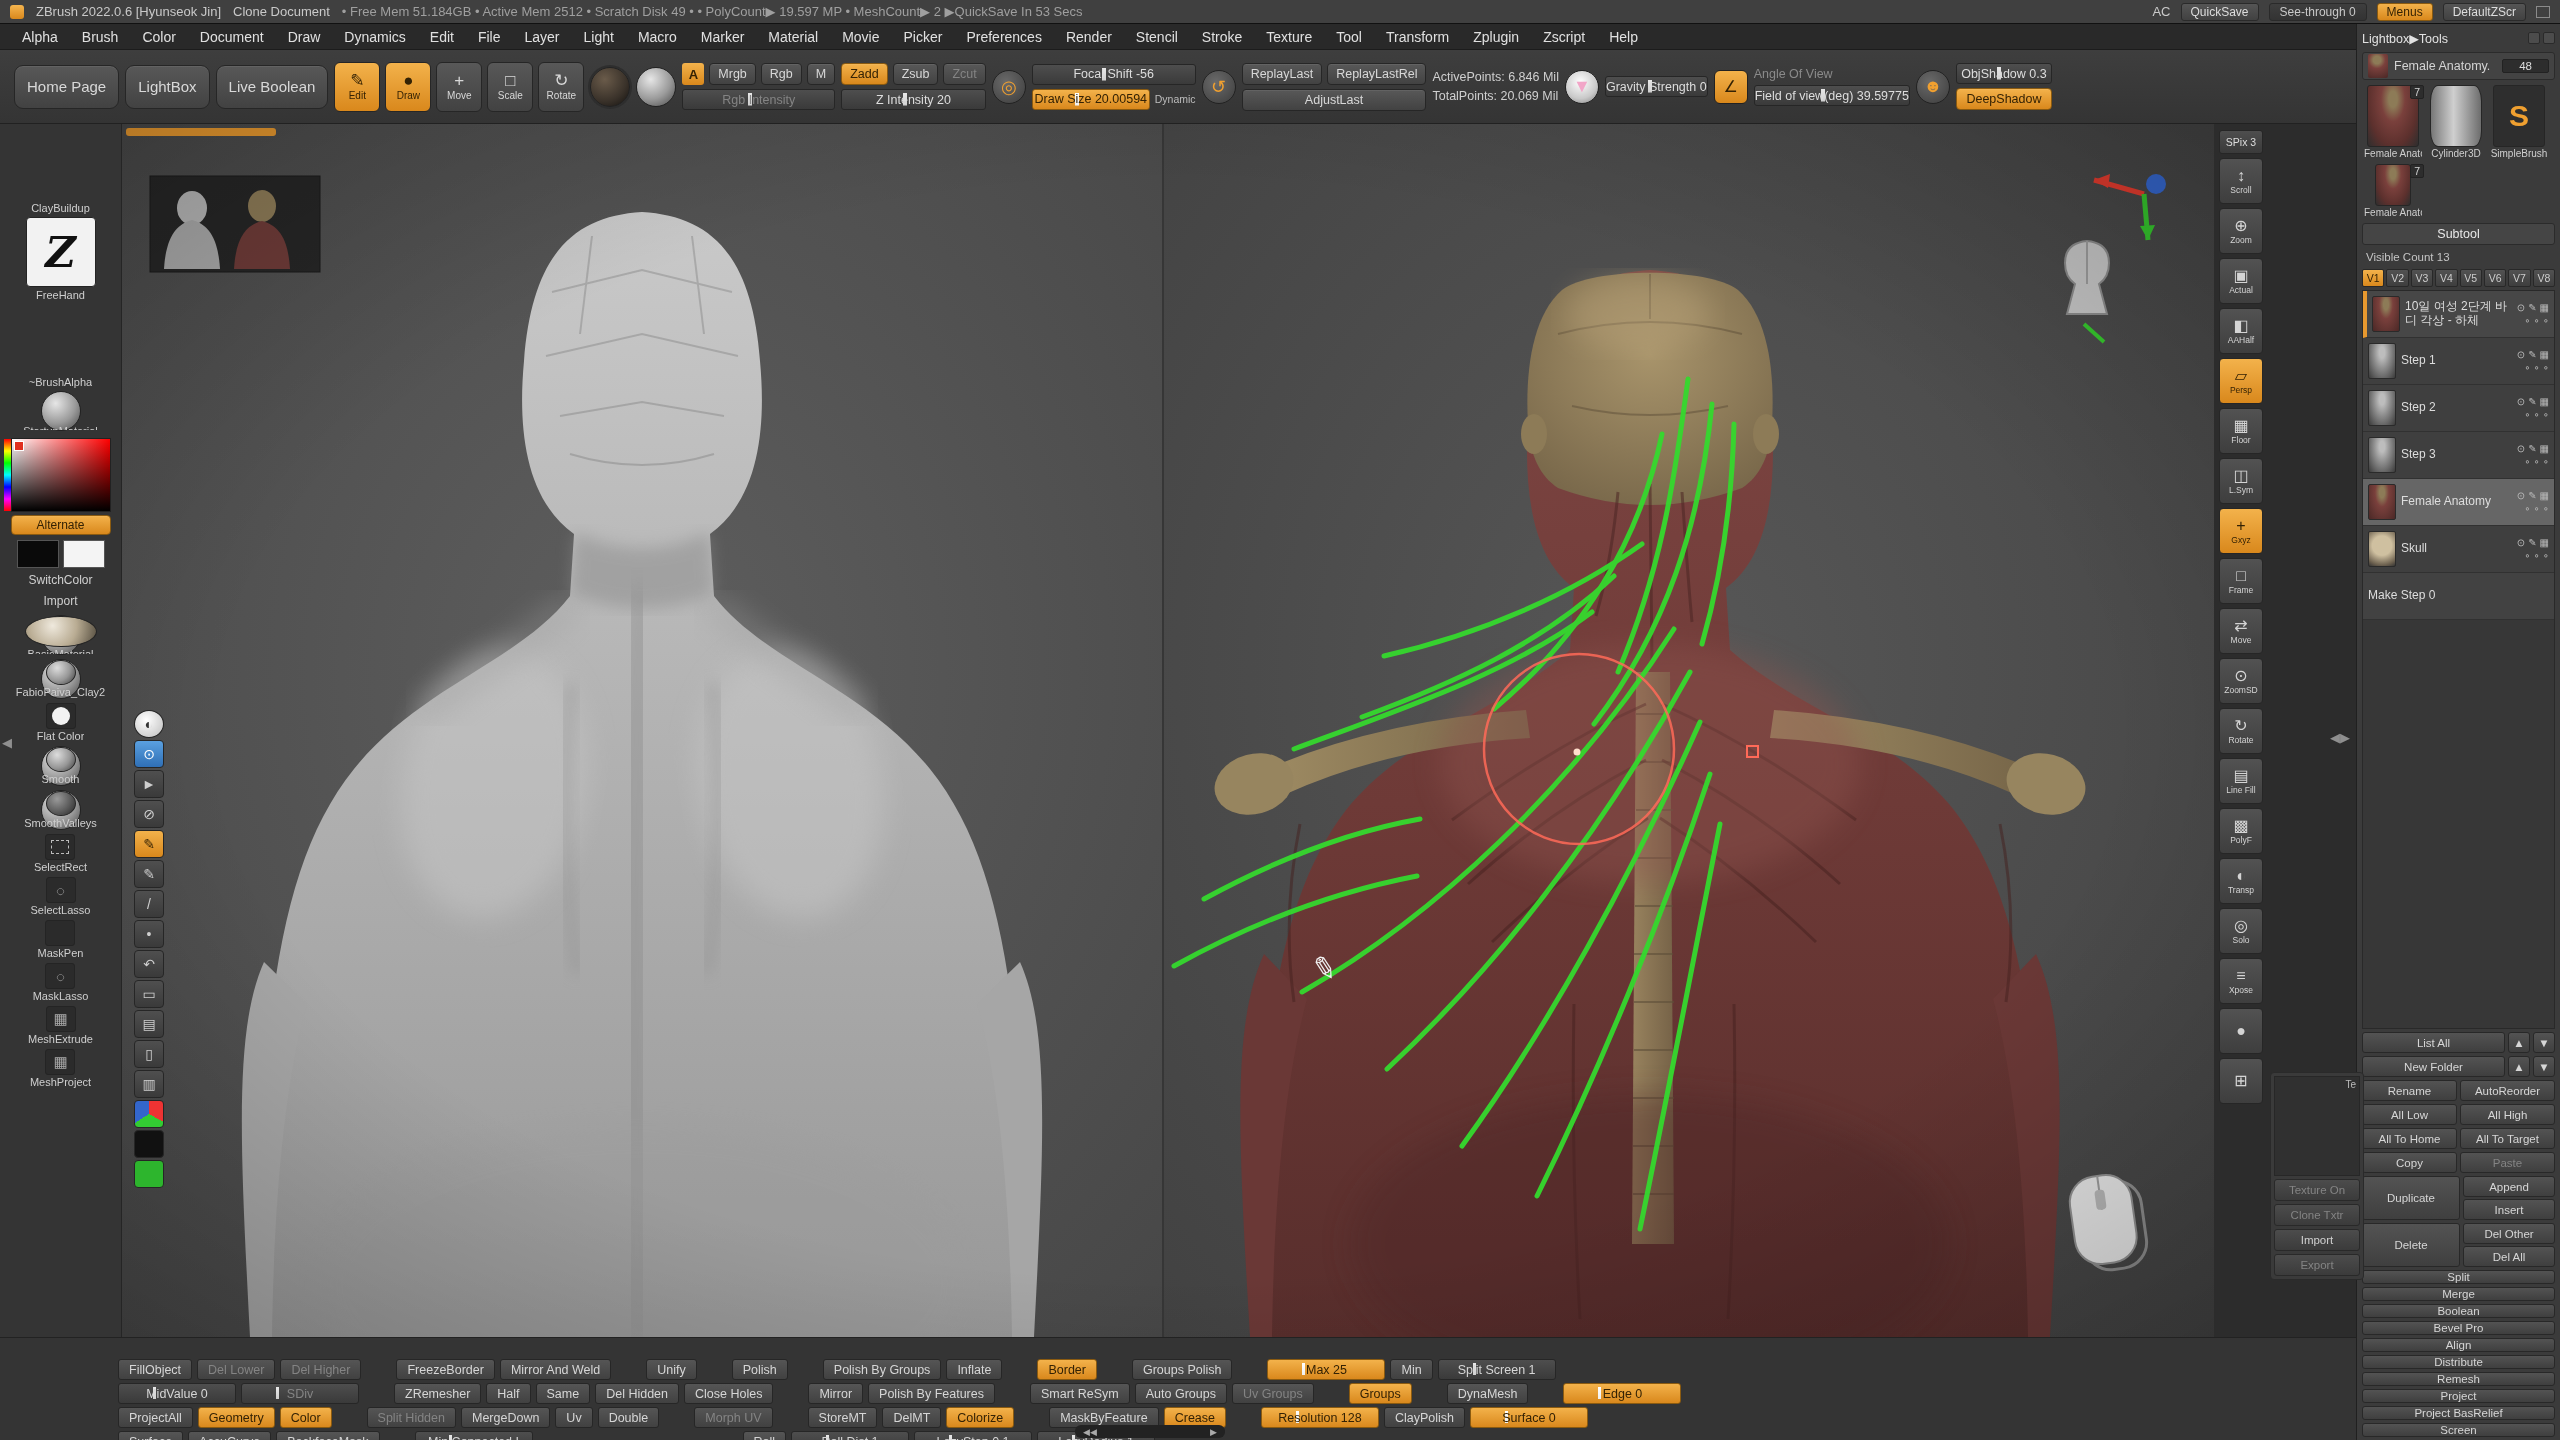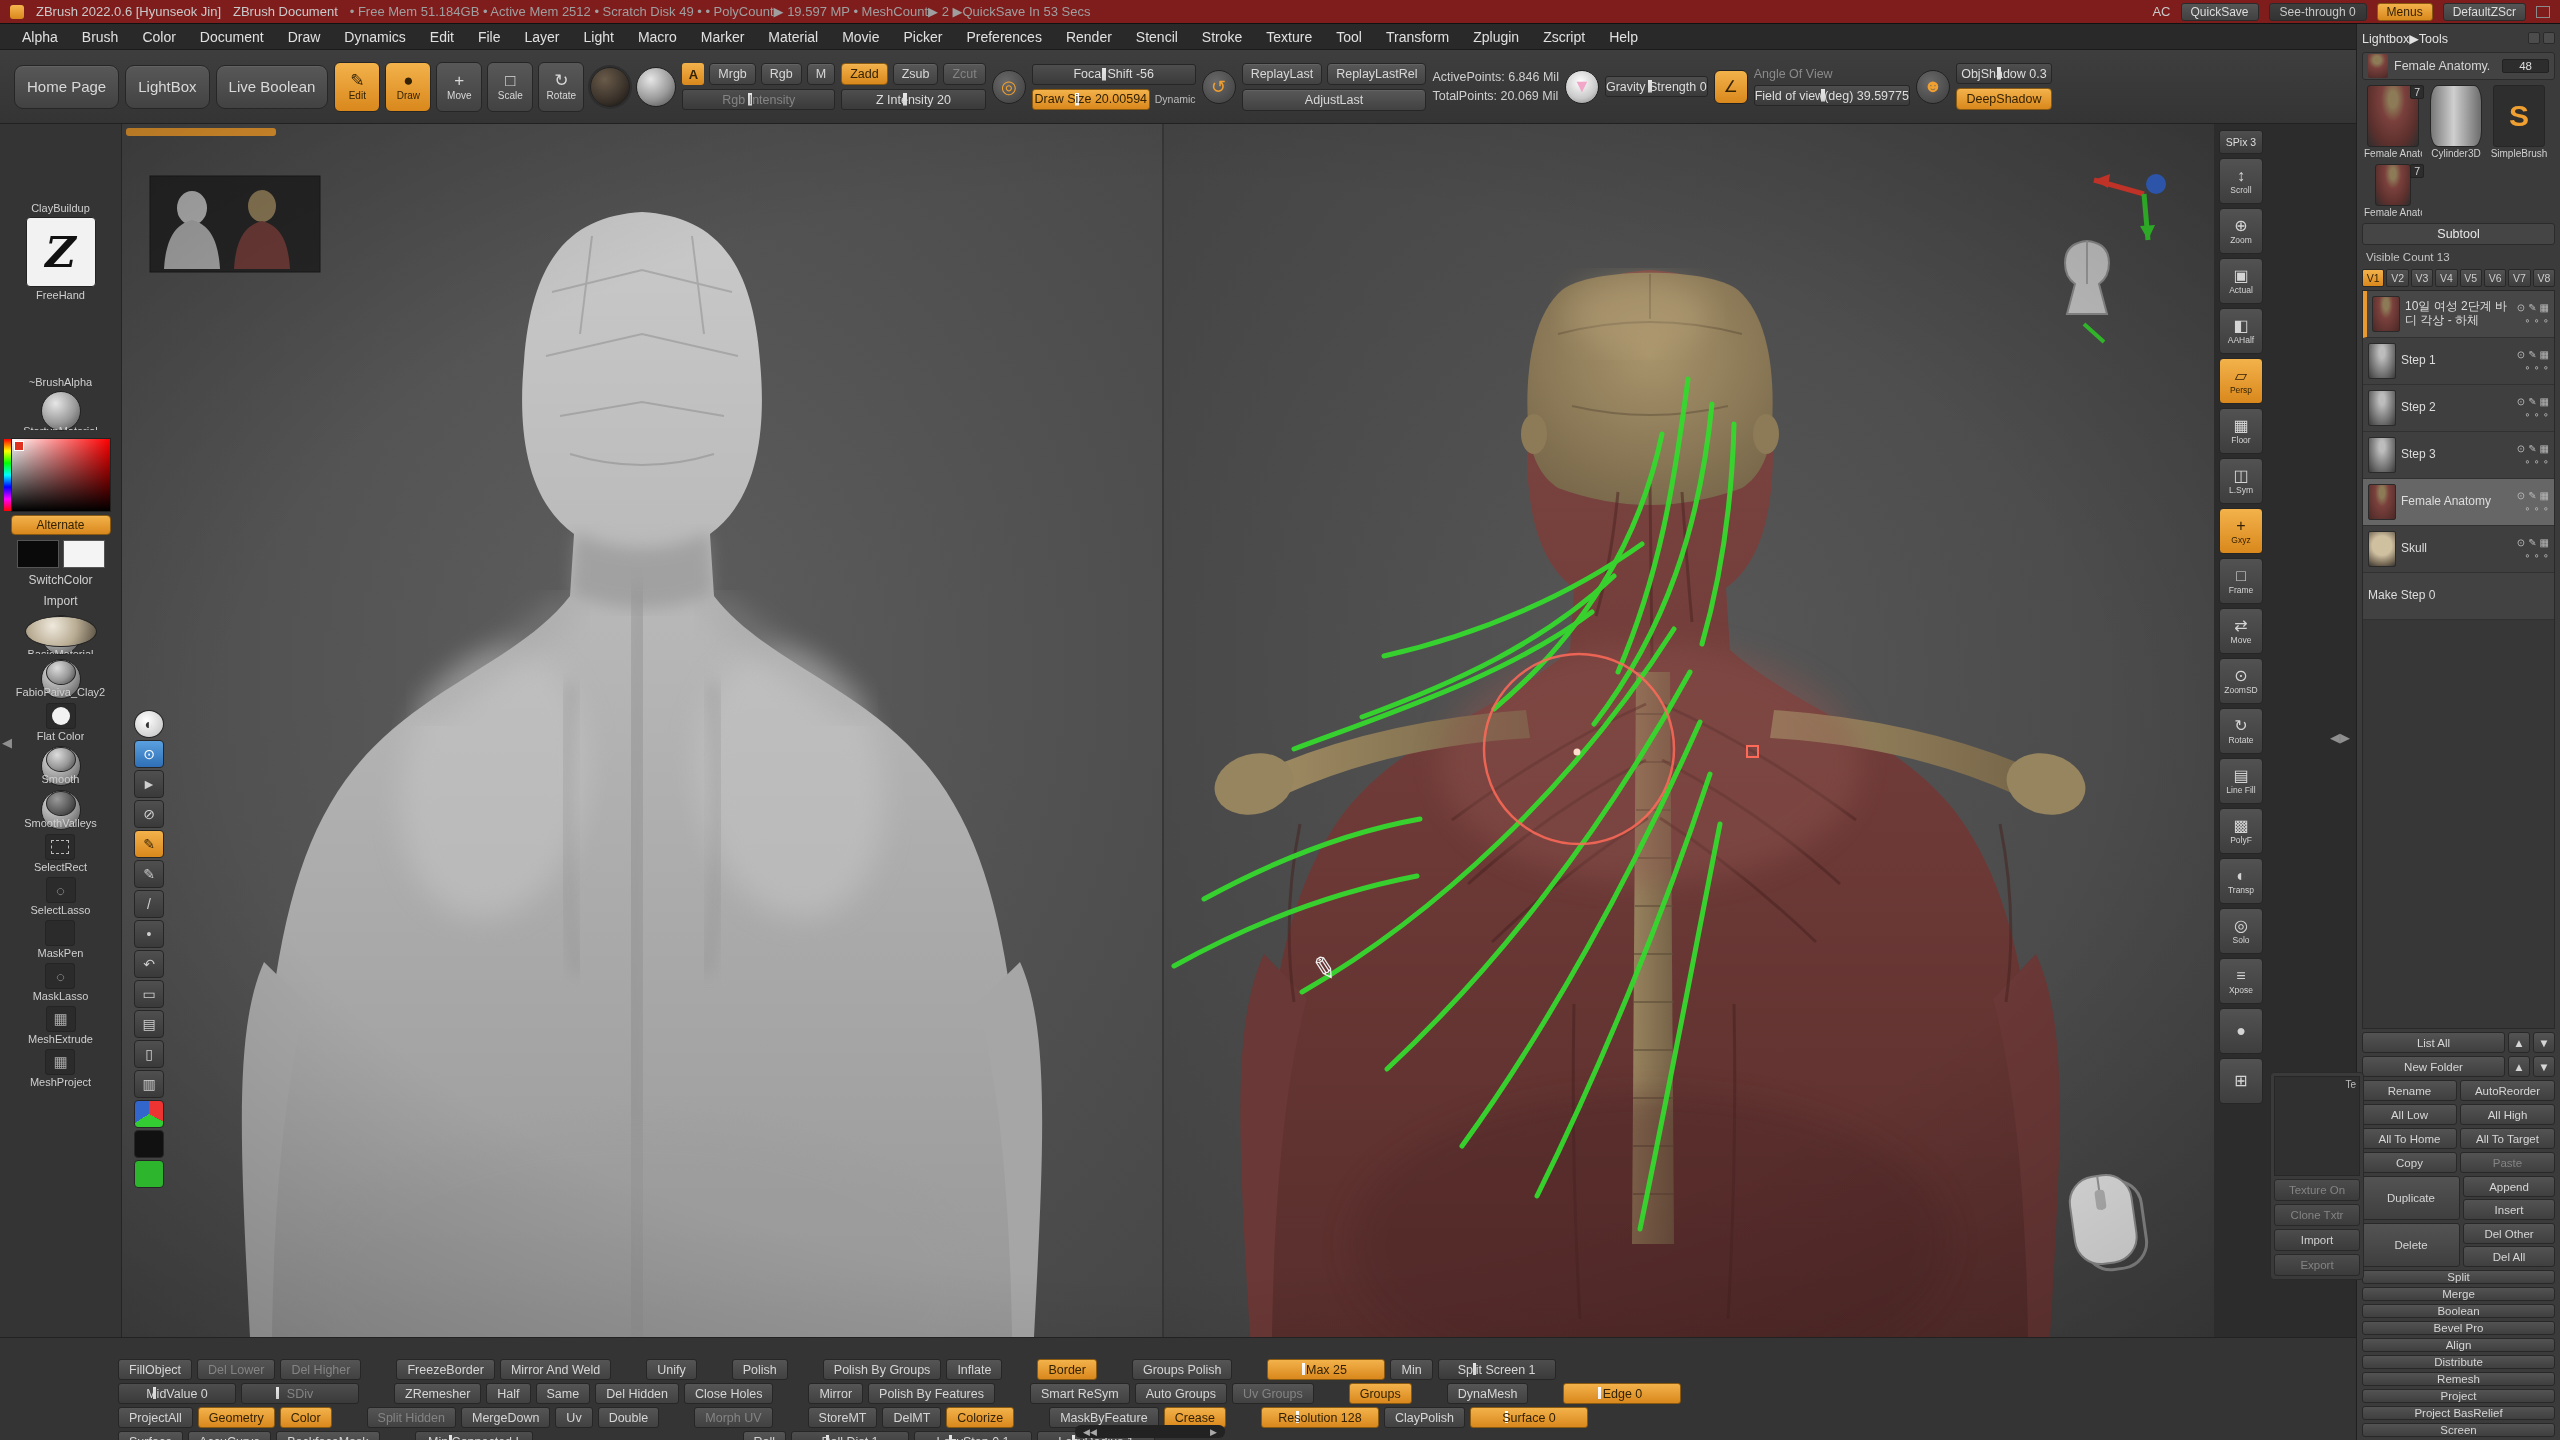--- a/index.html
+++ b/index.html
@@ -2,21 +2,21 @@
 <html><head>
 <meta charset="utf-8">
 <style>
 *{margin:0;padding:0;box-sizing:border-box;font-family:"Liberation Sans",sans-serif;user-select:none}
 html,body{background:#222;color:#d4d4d4}
 #root{position:relative;width:2560px;height:1440px;background:#2c2c2c;overflow:hidden}
 .empty{visibility:hidden!important}
 .dim{color:#848484!important}
 
 
-.titlebar{position:absolute;left:0;top:0;width:2560px;height:24px;background:#7f1d1d;display:flex;align-items:center;gap:12px;padding:0 10px;font-size:13px;color:#c9c9c9;border-bottom:1px solid #111}
+.titlebar{position:absolute;left:0;top:0;width:2560px;height:24px;background:#404040;display:flex;align-items:center;gap:12px;padding:0 10px;font-size:13px;color:#c9c9c9;border-bottom:1px solid #111}
 .logo{width:14px;height:14px;border-radius:3px;background:linear-gradient(#f5b54f,#d9881c)}
 .tb-stats{color:#9f9f9f;white-space:nowrap;overflow:hidden}
 .tb-right{margin-left:auto;display:flex;align-items:center;gap:10px}
 .tb-btn{height:18px;padding:0 9px;font-size:12px;display:flex;align-items:center;border-radius:3px;border:1px solid #2a2a2a;background:linear-gradient(#555,#414141);color:#ddd}
 .tb-btn.orange{background:linear-gradient(#f3b24b,#d9881c);color:#342204;border-color:#8a5a10}
 .tb-slider{height:18px;padding:0 10px;font-size:12px;display:flex;align-items:center;border-radius:3px;border:1px solid #2a2a2a;background:linear-gradient(#3e3e3e,#333)}
 .win-ic{width:14px;height:12px;border:1px solid #8a8a8a}
 
 
 .menubar{position:absolute;left:0;top:24px;width:2356px;height:26px;background:#292929;display:flex;align-items:center;padding-left:10px;border-bottom:1px solid #1c1c1c}
@@ -160,21 +160,21 @@
 .toggle.r{left:2330px;top:730px}
 </style>
 </head>
 <body>
 
 <div id="root">
 
   <div class="titlebar">
     <span class="logo"></span>
     <span>ZBrush 2022.0.6 [Hyunseok Jin]</span>
-    <span>ZBrush Document</span>
+    <span>Clone Document</span>
     <span class="tb-stats">• Free Mem 51.184GB  • Active Mem 2512  • Scratch Disk 49 •   • PolyCount▶ 19.597 MP  • MeshCount▶ 2    ▶QuickSave In 53 Secs</span>
     <span class="tb-right">
       <span>AC</span>
       <button class="tb-btn">QuickSave</button>
       <span class="tb-slider">See-through 0</span>
       <button class="tb-btn orange">Menus</button>
       <button class="tb-btn">DefaultZScr</button>
       <span class="win-ic"></span>
     </span>
   </div>

